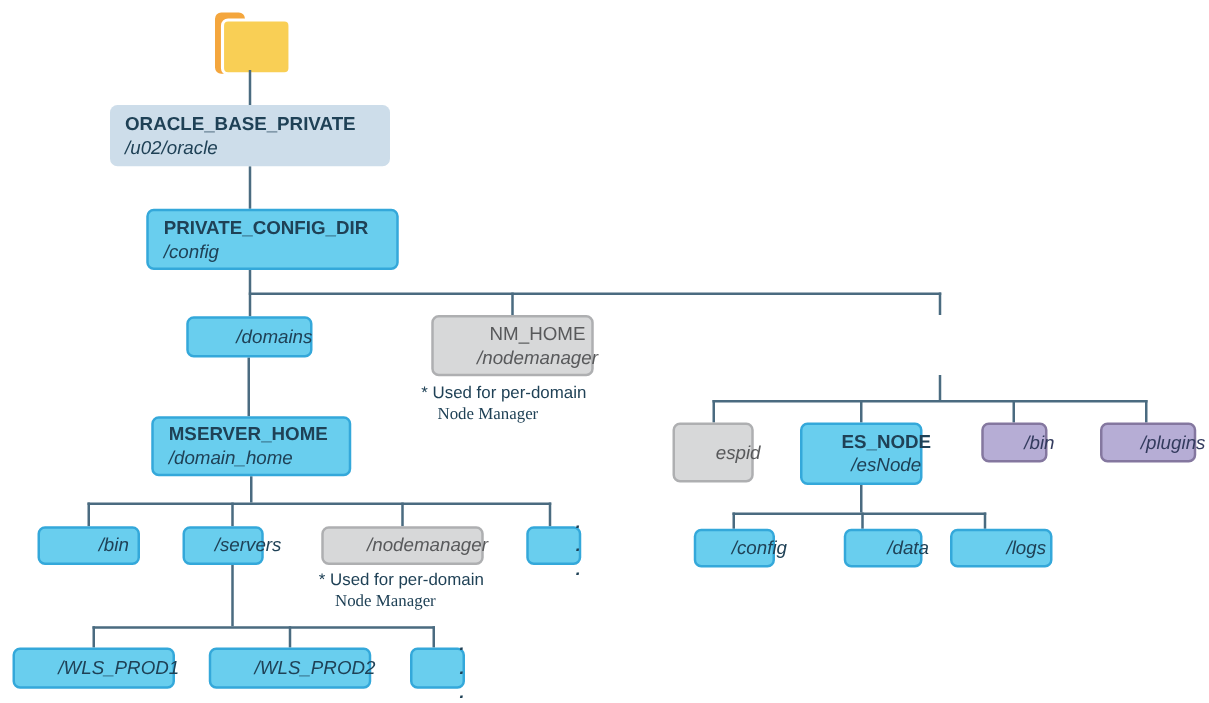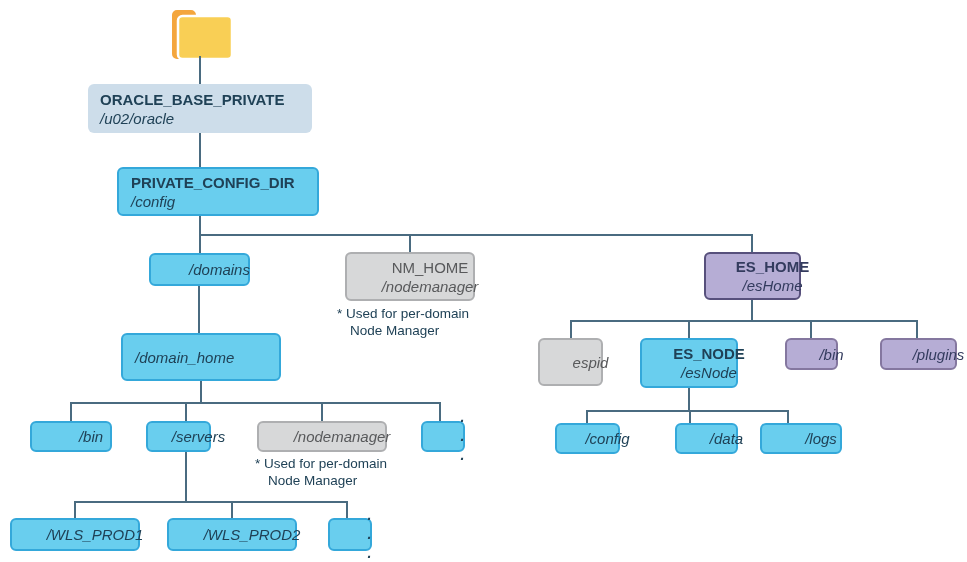--- a/index.html
+++ b/index.html
@@ -45,21 +45,21 @@
   .dots{font-style:normal;font-weight:bold;letter-spacing:1px;font-size:14px;}
 
   
   .note{
     position:absolute;
     font-size:13.5px;
     line-height:16.5px;
     color:#1f4156;
     white-space:nowrap;
   }
-  .note .note-line2{padding-left:13px;display:block;}
+  .note .note-line2{padding-left:13px;display:block;font-family:Liberation Serif, serif;}
 
   
   #folder-icon{position:absolute;left:168px;top:5px;}
   #oracle-base{left:88px;top:84px;width:224px;height:49px;text-align:right;}
   #private-config{left:117px;top:167px;width:202px;height:49px;}
   #domains{left:149px;top:253px;width:101px;height:33px;}
   #nm-home{left:345px;top:252px;width:130px;height:49px;}
   #es-home{left:704px;top:252px;width:97px;height:48px;}
   #mserver-home{left:121px;top:333px;width:160px;height:48px;}
   #bin-domain{left:30px;top:421px;width:82px;height:31px;}
@@ -138,26 +138,23 @@
   <div id="nm-home" class="box gray center-text">
     <span>NM_HOME</span>
     <span class="path">/nodemanager</span>
   </div>
 
   <div id="note-nm" class="note">
     <span>* Used for per-domain</span>
     <span class="note-line2">Node Manager</span>
   </div>
 
-  <div id="es-home" class="box purple-deep center-text">
-    <span class="title">ES_HOME</span>
-    <span class="path">/esHome</span>
-  </div>
 
   <div id="mserver-home" class="box cyan left-text">
+    <span class="title">MSERVER_HOME</span>
     <span class="path">/domain_home</span>
   </div>
 
   <div id="bin-domain" class="box cyan center-text">
     <span class="label">/bin</span>
   </div>
 
   <div id="servers" class="box cyan center-text">
     <span class="label">/servers</span>
   </div>

